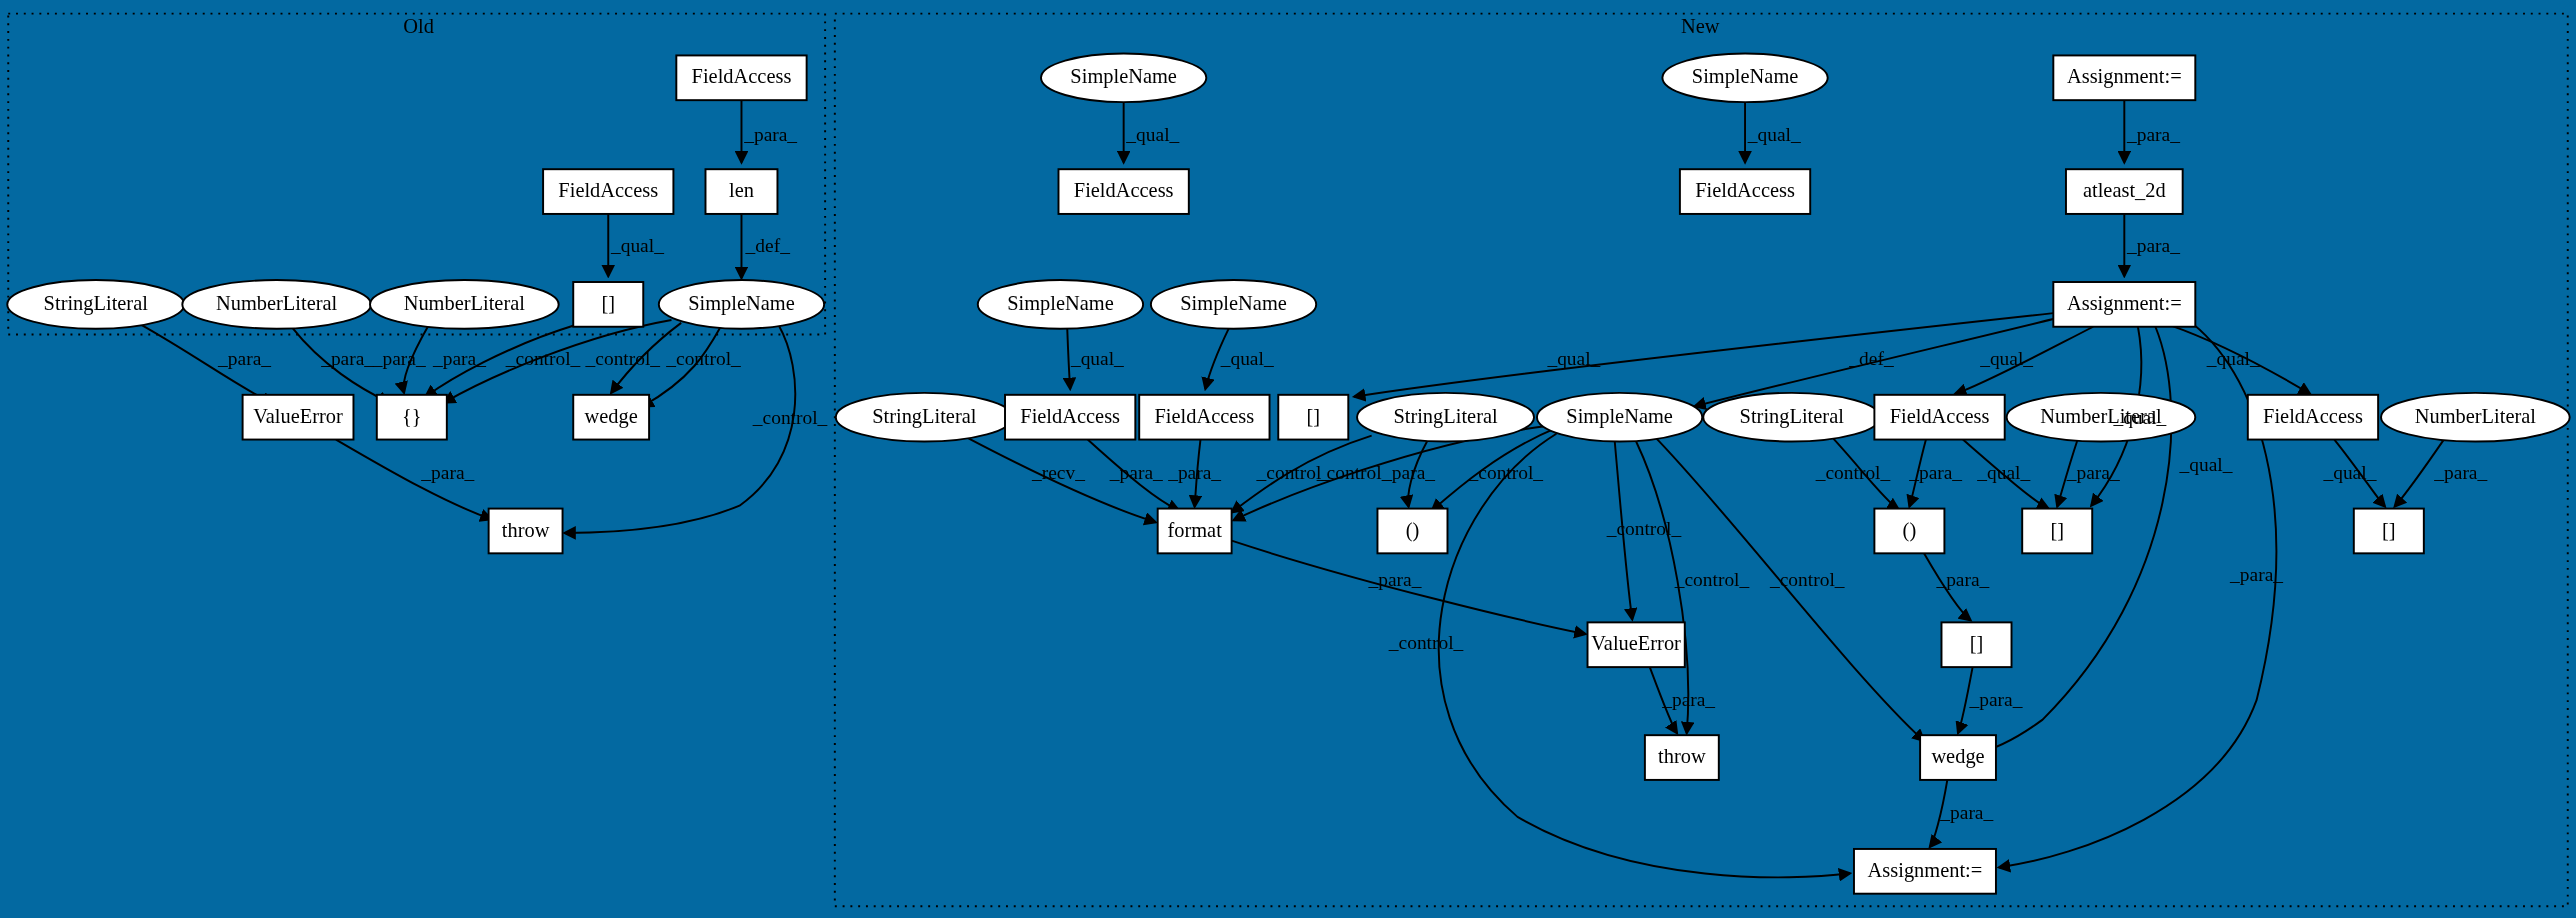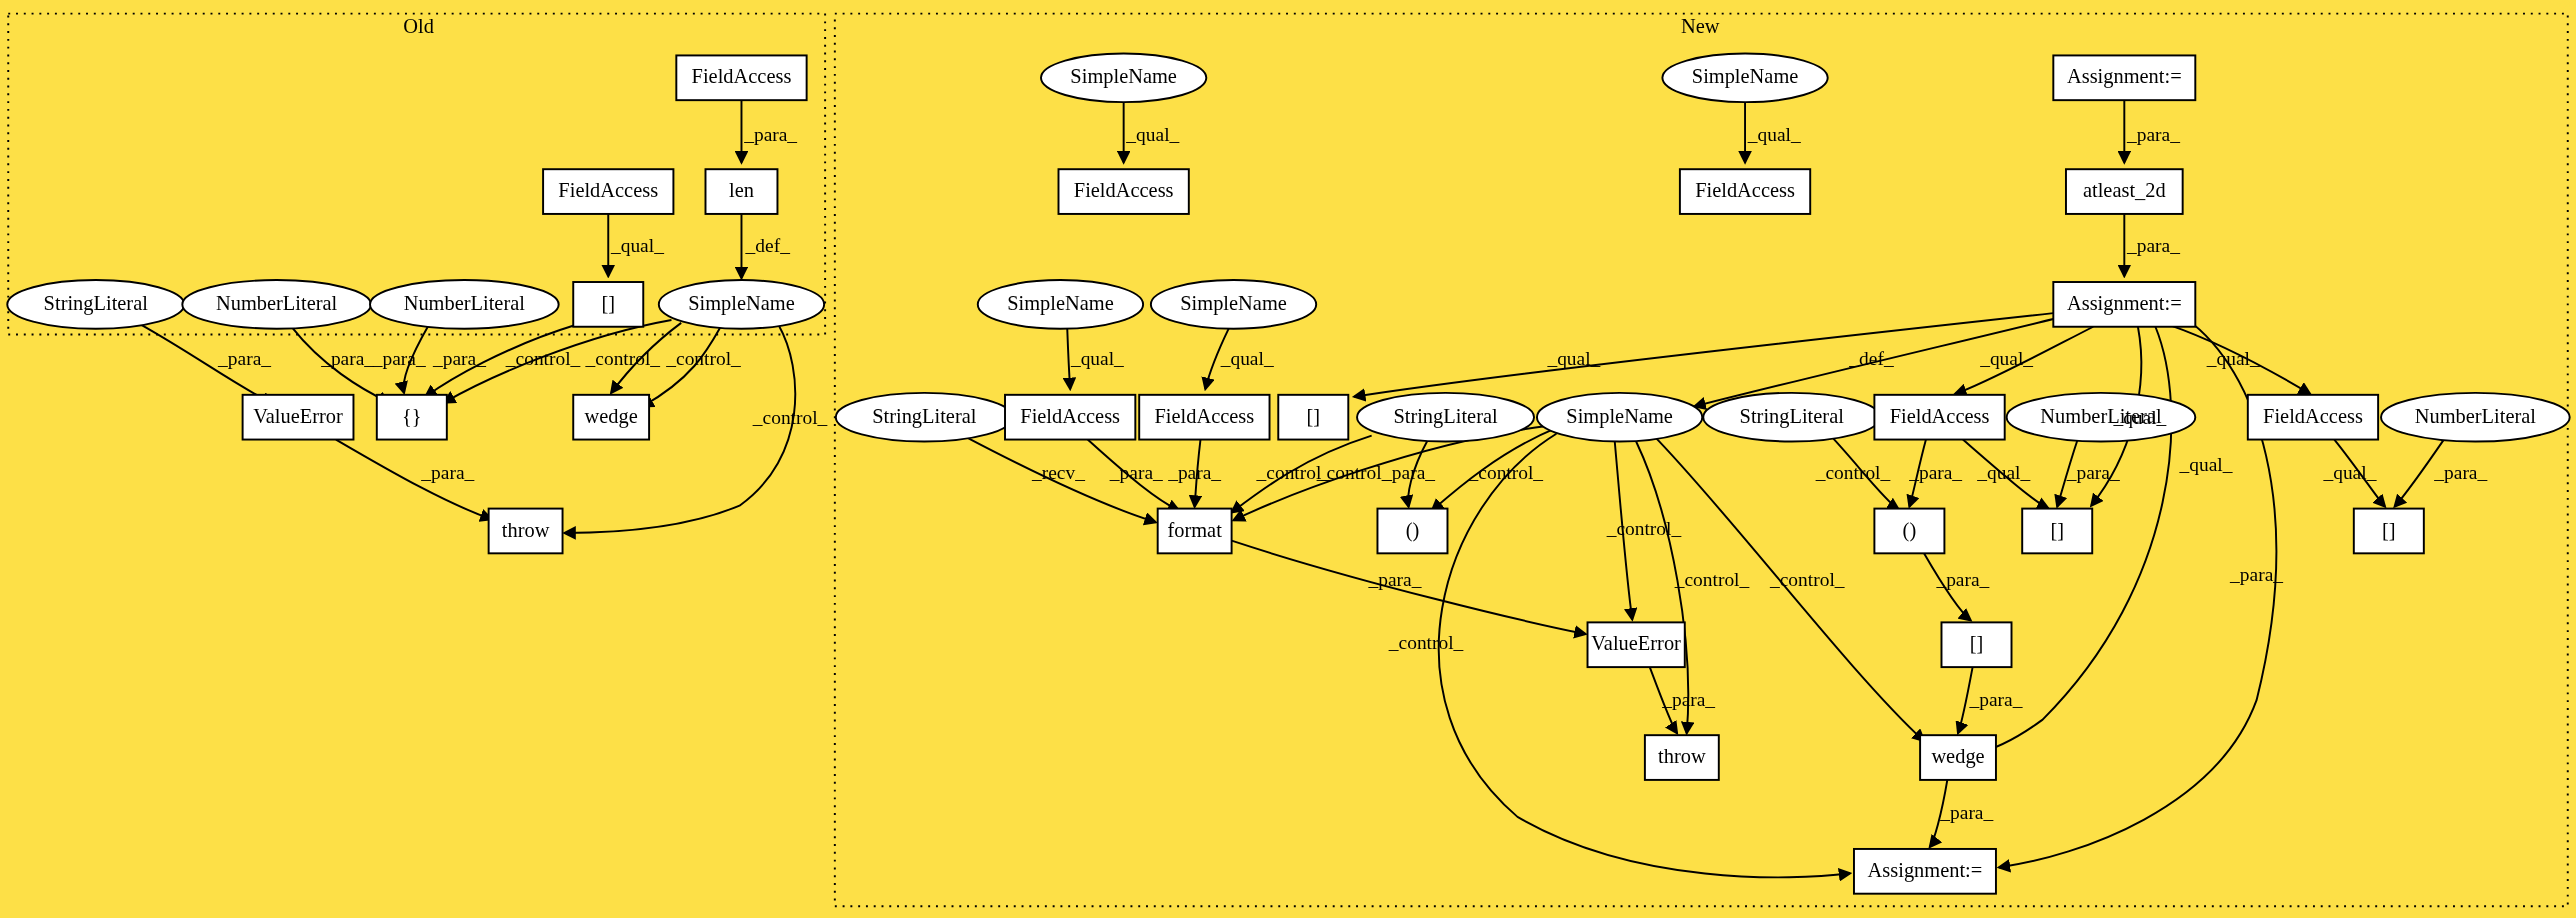--- a/index.html
+++ b/index.html
@@ -1,16 +1,16 @@
 <!DOCTYPE html>
 <html><head>
 <meta charset="utf-8">
 <style>
   html,body{margin:0;padding:0;background:#ffffff;}
-  #root{position:relative;width:2576px;height:918px;background:#fde047;
+  #root{position:relative;width:2576px;height:918px;background:#0369a1;
         font-family:"Liberation Serif","DejaVu Serif",serif;}
   svg{display:block;}
   .node-shape{fill:#ffffff;stroke:#000000;stroke-width:2;}
   .node-label{font-family:"Liberation Serif","DejaVu Serif",serif;font-size:21px;
               fill:#000000;text-anchor:middle;dominant-baseline:middle;
               pointer-events:none;}
   .edge-path{fill:none;stroke:#000000;stroke-width:2;}
   .edge-label{font-family:"Liberation Serif","DejaVu Serif",serif;font-size:20px;
               fill:#000000;text-anchor:middle;dominant-baseline:middle;}
   .cluster-box{fill:none;stroke:#000000;stroke-width:2;stroke-dasharray:2 6;}

